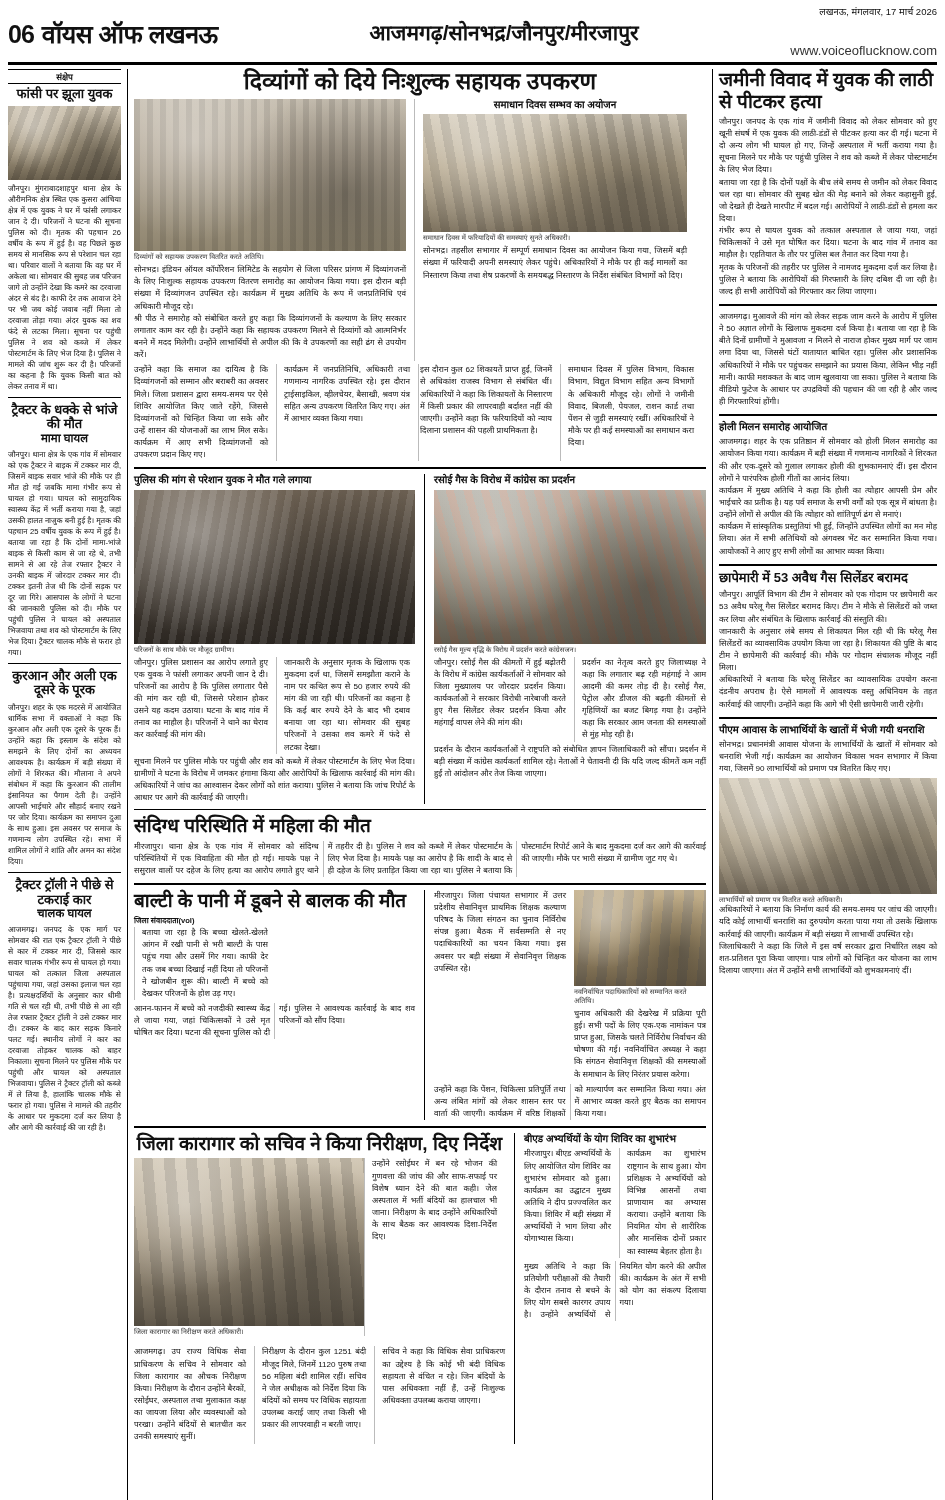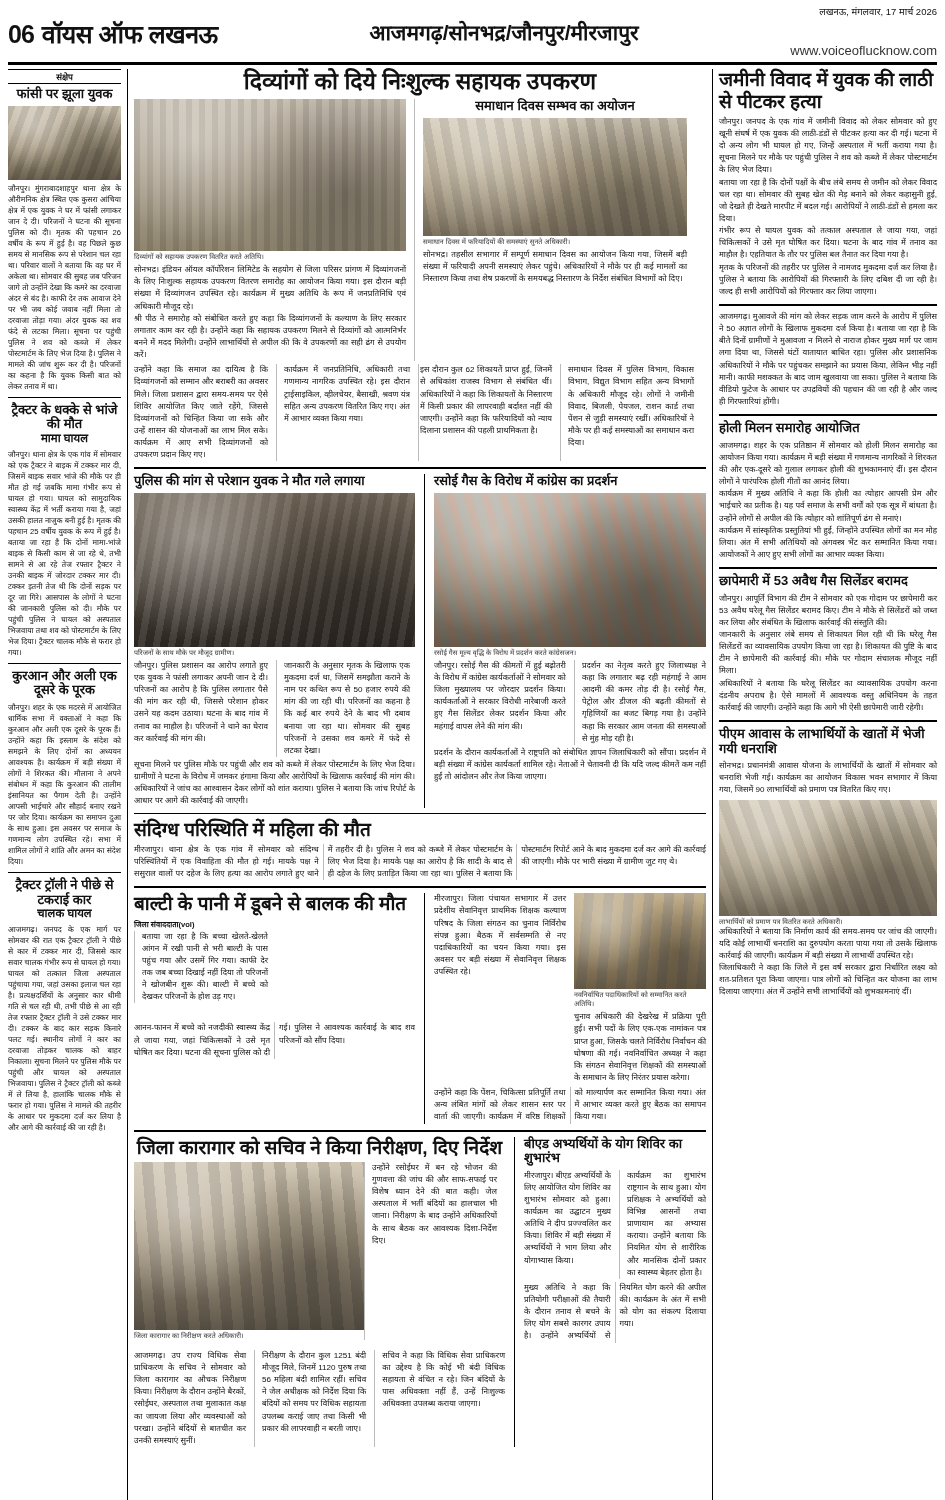--- a/index.html
+++ b/index.html
@@ -50,21 +50,21 @@
   .col-1 { width: 120px; border-right: 1px solid #000; padding-left: 0; }
   .col-mid { width: 585px; border-right: 1px solid #000; }
   .col-3 { width: 224px; padding-right: 0; }
 
   
   .hl {
     font-weight: bold; line-height: 1.12;
   }
   .hl-xl { font-size: 23px; }
   .hl-lg { font-size: 19px; }
-  .hl-md { font-size: 13px; }
+  .hl-md { font-size: 10px; }
   .hl-sm { font-size: 13px; }
   .hl-xs { font-size: 11.5px; }
   .body-text {
     font-size: 8.1px; line-height: 1.5; text-align: justify;
     text-justify: inter-word; hyphens: auto;
   }
   .body-text.tiny { font-size: 7.6px; line-height: 1.45; }
   .kicker {
     font-size: 8.5px; font-weight: bold; text-align: center;
     border-bottom: 1px solid #000; border-top: 1px solid #000;
@@ -278,21 +278,21 @@
 
       <div style="display:flex; gap:9px;">
         <div style="width:281px;">
           <div class="hl hl-lg mb4">बाल्टी के पानी में डूबने से बालक की मौत</div>
           <div class="byline">जिला संवाददाता(vol)</div>
           <div style="display:flex; gap:8px;">
             <div style="width:134px; border-left:1px solid #bbb; padding-left:7px;">
               <div class="body-text">बताया जा रहा है कि बच्चा खेलते-खेलते आंगन में रखी पानी से भरी बाल्टी के पास पहुंच गया और उसमें गिर गया। काफी देर तक जब बच्चा दिखाई नहीं दिया तो परिजनों ने खोजबीन शुरू की। बाल्टी में बच्चे को देखकर परिजनों के होश उड़ गए।</div>
             </div>
           </div>
-          <div class="body-text cols2" style="margin-top:19px;">आनन-फानन में बच्चे को नजदीकी स्वास्थ्य केंद्र ले जाया गया, जहां चिकित्सकों ने उसे मृत घोषित कर दिया। घटना की सूचना पुलिस को दी गई। पुलिस ने आवश्यक कार्रवाई के बाद शव परिजनों को सौंप दिया।</div>
+          <div class="body-text cols2" style="margin-top:3px;">आनन-फानन में बच्चे को नजदीकी स्वास्थ्य केंद्र ले जाया गया, जहां चिकित्सकों ने उसे मृत घोषित कर दिया। घटना की सूचना पुलिस को दी गई। पुलिस ने आवश्यक कार्रवाई के बाद शव परिजनों को सौंप दिया।</div>
         </div>
 
         <div style="width:282px; border-left:1px solid #000; padding-left:9px;">
           <div style="display:flex; gap:8px;">
             <div style="width:134px;">
               <div class="body-text">मीरजापुर। जिला पंचायत सभागार में उत्तर प्रदेशीय सेवानिवृत्त प्राथमिक शिक्षक कल्याण परिषद के जिला संगठन का चुनाव निर्विरोध संपन्न हुआ। बैठक में सर्वसम्मति से नए पदाधिकारियों का चयन किया गया। इस अवसर पर बड़ी संख्या में सेवानिवृत्त शिक्षक उपस्थित रहे।</div>
             </div>
             <div style="width:134px;">
               <div class="photo ph-stage" style="height:96px;"></div>
               <div class="caption">नवनिर्वाचित पदाधिकारियों को सम्मानित करते अतिथि।</div>

